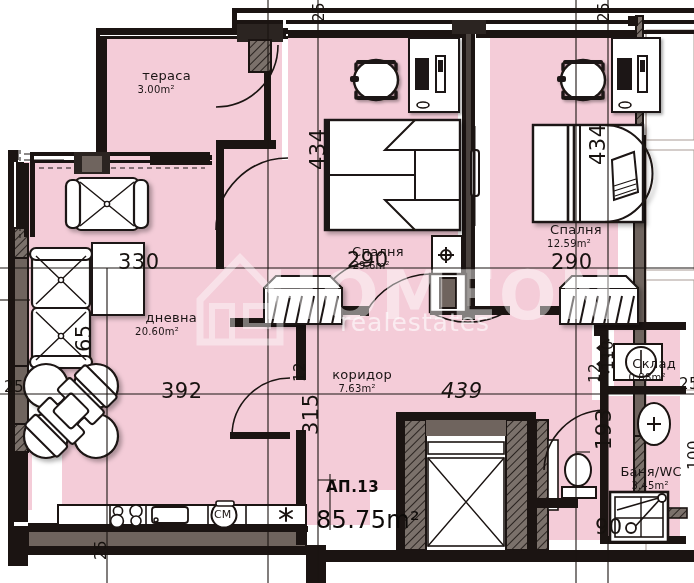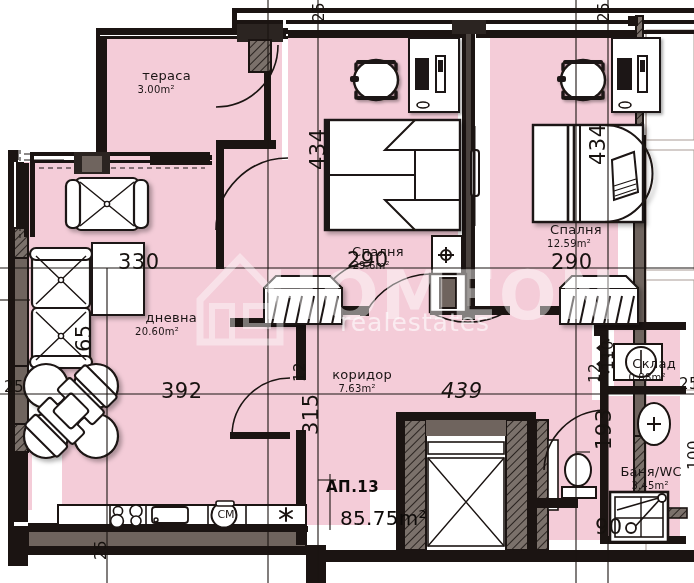--- a/index.html
+++ b/index.html
@@ -5,21 +5,21 @@
   html,body{margin:0;padding:0;background:#ffffff;}
   body{font-family:"DejaVu Sans","Liberation Sans",sans-serif;}
   #plan{position:relative;width:694px;height:583px;background:#ffffff;overflow:hidden;}
   svg{position:absolute;left:0;top:0;}
   .lbl{position:absolute;text-align:center;color:#1a1414;line-height:1.15;pointer-events:none;}
   .room-name{font-size:13px;letter-spacing:.3px;text-align:right;}
   .room-area{font-size:10px;letter-spacing:.2px;}
   .dim{position:absolute;color:#17120f;font-size:21px;letter-spacing:.5px;}
   .dim-sm{font-size:15px;}
   .apt-no{position:absolute;font-size:15px;font-weight:bold;color:#0d0a08;letter-spacing:.5px;}
-  .apt-area{position:absolute;font-size:20px;color:#0d0a08;letter-spacing:.3px;margin-left:24px;}
+  .apt-area{position:absolute;font-size:24px;color:#0d0a08;letter-spacing:.3px;}
   .wm{position:absolute;pointer-events:none;}
 </style>
 </head>
 <body>
 
 <div id="plan">
 
   <svg width="694" height="583" viewBox="0 0 694 583">
     <defs>
       <pattern id="hatch" width="6" height="6" patternUnits="userSpaceOnUse" patternTransform="rotate(45)">
@@ -452,15 +452,15 @@
       <div class="dim" style="left: 595px; top: 515px;">90</div>
       <div class="dim dim-sm" style="left: 4px; top: 378px;">25</div>
       <div class="dim dim-sm" style="left: 679px; top: 375px;">25</div>
       <div class="dim dim-sm" style="left: 92px; top: 560px; transform-origin: left top; transform: rotate(-90deg);">25</div>
       <div class="dim dim-sm" style="left: 685px; top: 470px; transform-origin: left top; transform: rotate(-90deg);">100</div>
     </div>
 
   <div class="apt-no" style="left:326px;top:478px;">АП.13</div>
   <div class="apt-area" style="left:316px;top:506px;">85.75m²</div>
 
-  <div style="position:absolute;left:214px;top:508px;width:24px;text-align:center;font-size:11px;color:#1b1412;">CM</div>
+  <div style="position:absolute;left:214px;top:508px;width:32px;text-align:left;font-size:11px;color:#1b1412;">CM</div>
 
 </div>
 
 </body></html>

